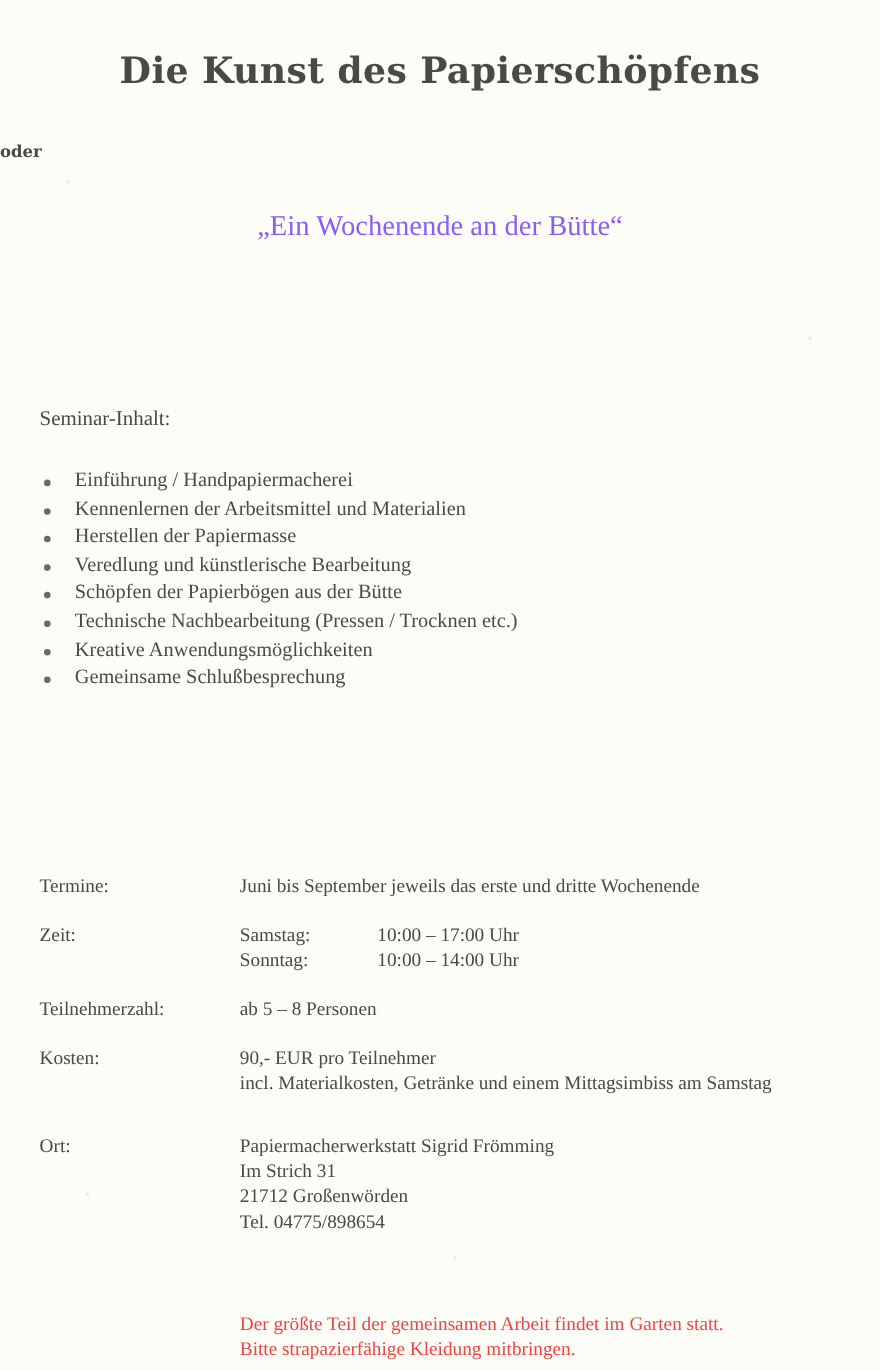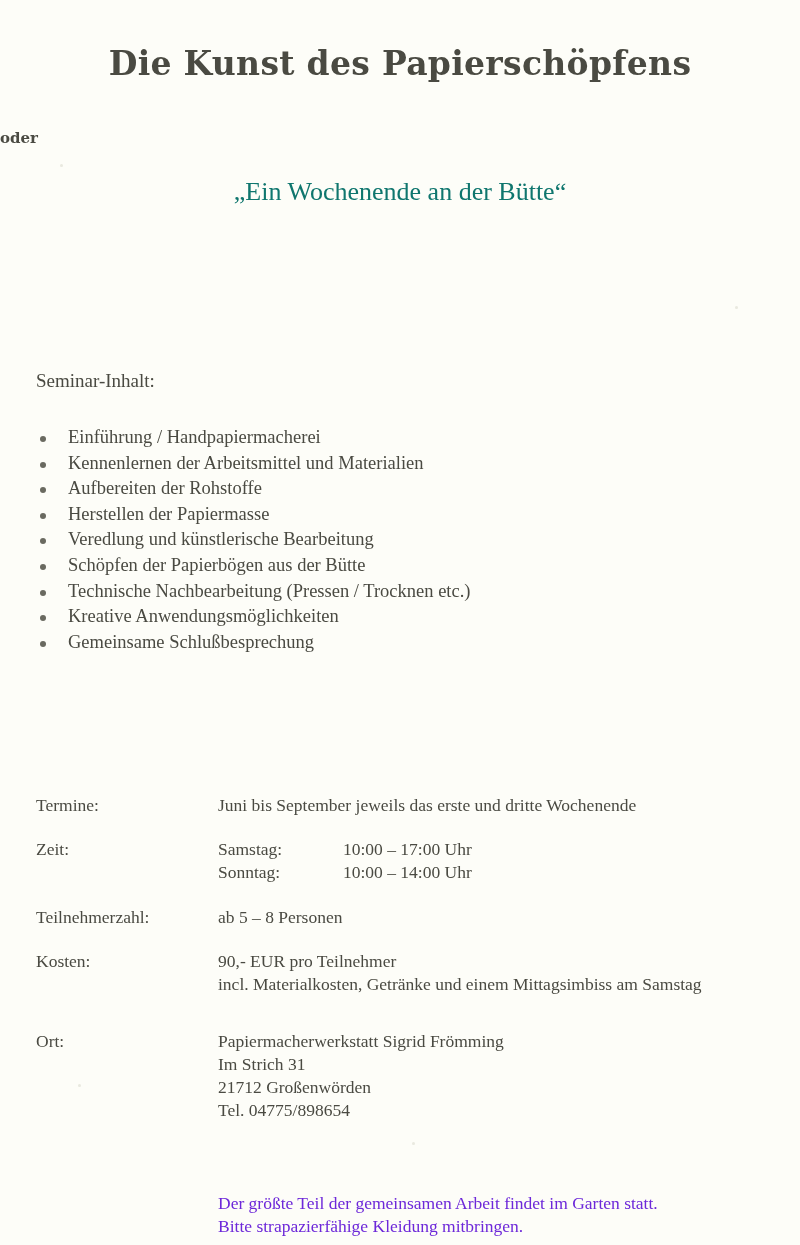--- a/index.html
+++ b/index.html
@@ -38,22 +38,22 @@
     font-family: "DejaVu Serif", serif;
     font-weight: bold;
     font-size: 15px;
     color: #4a4a42;
     margin-top: 46px;
   }
   .subtitle {
     text-align: center;
     font-family: "Liberation Serif", serif;
     font-size: 26px;
-    color: #0f766e;
-    margin-top: 30px;
+    color: #8b5cf6;
+    margin-top: 44px;
   }
 
   
   .section-label {
     position: absolute;
     left: 36px;
     font-size: 19px;
     color: #4a4a42;
   }
   .seminar-heading {
@@ -134,21 +134,21 @@
     white-space: nowrap;
   }
 
   
   .footnote {
     position: absolute;
     left: 218px;
     top: 1148px;
     font-size: 17.5px;
     line-height: 23px;
-    color: #6d28d9;
+    color: #ef4444;
   }
 
   
   .speck {
     position: absolute;
     background: #d8d8cc;
     border-radius: 50%;
     opacity: .55;
   }
 </style>
@@ -166,21 +166,20 @@
 
   <div class="oder">oder</div>
 
   <div class="subtitle">„Ein Wochenende an der Bütte“</div>
 
   <div class="section-label seminar-heading">Seminar-Inhalt:</div>
 
   <ul class="bullets">
     <li>Einführung / Handpapiermacherei</li>
     <li>Kennenlernen der Arbeitsmittel und Materialien</li>
-    <li>Aufbereiten der Rohstoffe</li>
     <li>Herstellen der Papiermasse</li>
     <li>Veredlung und künstlerische Bearbeitung</li>
     <li>Schöpfen der Papierbögen aus der Bütte</li>
     <li>Technische Nachbearbeitung (Pressen / Trocknen etc.)</li>
     <li>Kreative Anwendungsmöglichkeiten</li>
     <li>Gemeinsame Schlußbesprechung</li>
   </ul>
 
   <table class="details">
     <tbody>

